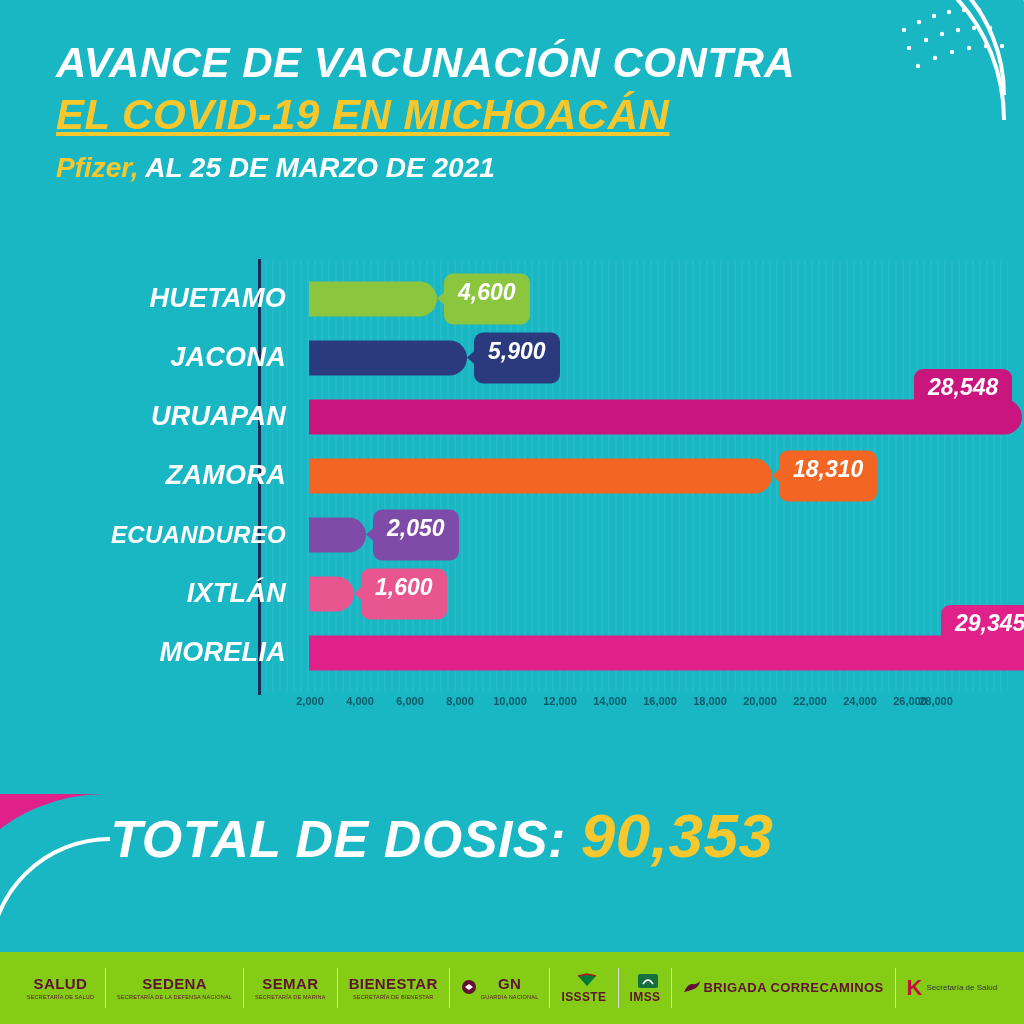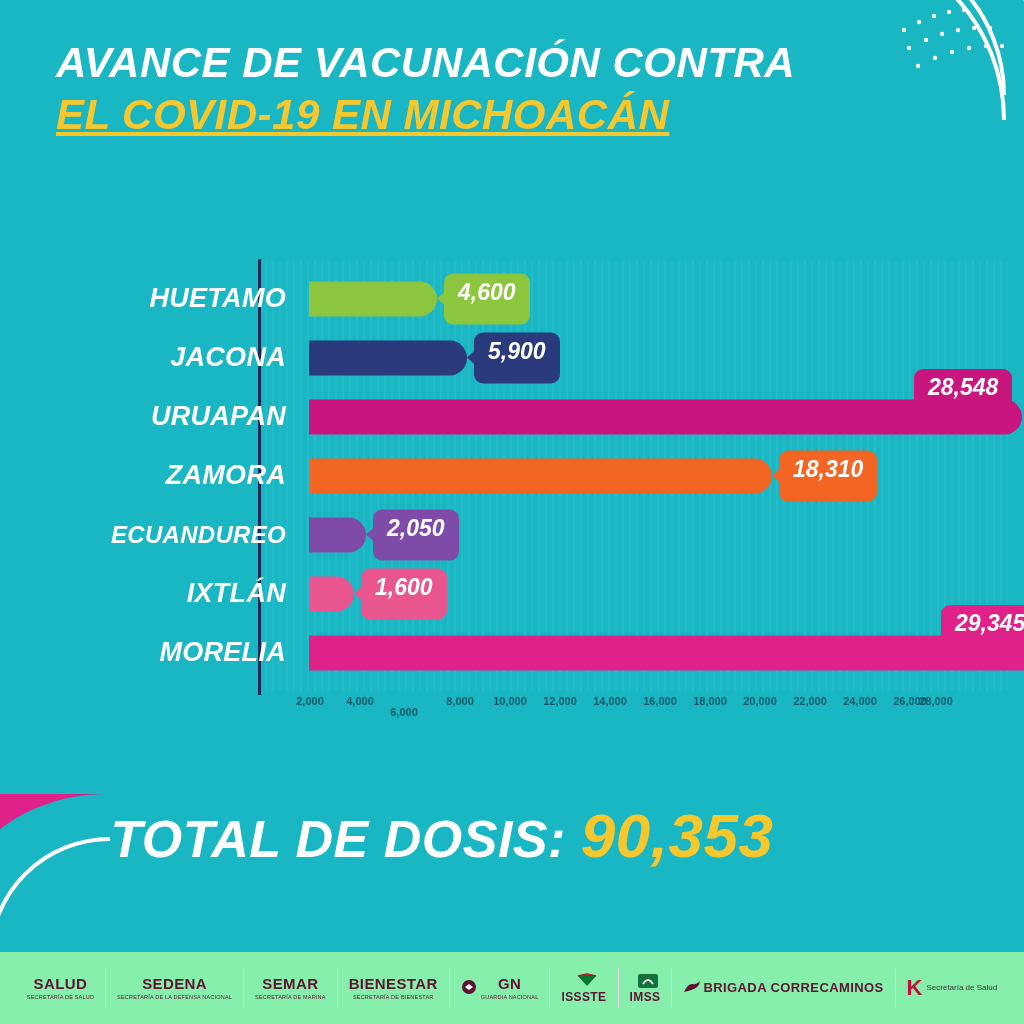--- a/index.html
+++ b/index.html
@@ -216,21 +216,21 @@
     font-size: 62px;
   }
 
   
   .footer {
     position: absolute;
     bottom: 0;
     left: 0;
     width: 1024px;
     height: 72px;
-    background: #86efac;
+    background: #84cc16;
     display: flex;
     align-items: center;
     justify-content: center;
     gap: 0px;
   }
   .logo {
     display: flex;
     flex-direction: column;
     align-items: center;
     justify-content: center;
@@ -320,20 +320,23 @@
     <path d="M -60 210 A 175 175 0 0 1 115 35 L -60 35 Z" fill="#e0218a" transform="translate(-10,0)"></path>
     <g fill="none" stroke="#ffffff" stroke-width="4">
       <path d="M -10 205 A 120 120 0 0 1 110 85" transform="translate(0,-5)"></path>
     </g>
   </svg>
 </div>
 
 <div class="header">
   <div class="title-line1">AVANCE DE VACUNACIÓN CONTRA</div>
   <div class="title-line2">EL COVID-19 EN MICHOACÁN</div>
+  <div class="subtitle">
+    <span class="brand">Pfizer,</span><span> AL 25 DE MARZO DE 2021</span>
+  </div>
 </div>
 
 <div class="chart-area">
   <div class="chart-bg-stripes"></div>
   <div class="axis-line"></div>
 
   <div class="rows">
 
     <div class="row">
       <div class="row-label">HUETAMO</div>
@@ -389,21 +392,21 @@
         <div class="bar" style="width:733px;background:#e0218a;"></div>
         <div class="bubble above" style="left:632px;background:#e0218a;color:#e0218a;-webkit-text-fill-color:#ffffff;">29,345</div>
       </div>
     </div>
 
   </div>
 
   <div class="xaxis">
     <span class="xtick" style="left:52px;">2,000</span>
     <span class="xtick" style="left:102px;">4,000</span>
-    <span class="xtick" style="left:146px;margin-top:11px;">6,000</span>
+    <span class="xtick" style="left:152px;">6,000</span>
     <span class="xtick" style="left:202px;">8,000</span>
     <span class="xtick" style="left:252px;">10,000</span>
     <span class="xtick" style="left:302px;">12,000</span>
     <span class="xtick" style="left:352px;">14,000</span>
     <span class="xtick" style="left:402px;">16,000</span>
     <span class="xtick" style="left:452px;">18,000</span>
     <span class="xtick" style="left:502px;">20,000</span>
     <span class="xtick" style="left:552px;">22,000</span>
     <span class="xtick" style="left:602px;">24,000</span>
     <span class="xtick" style="left:652px;">26,000</span>

